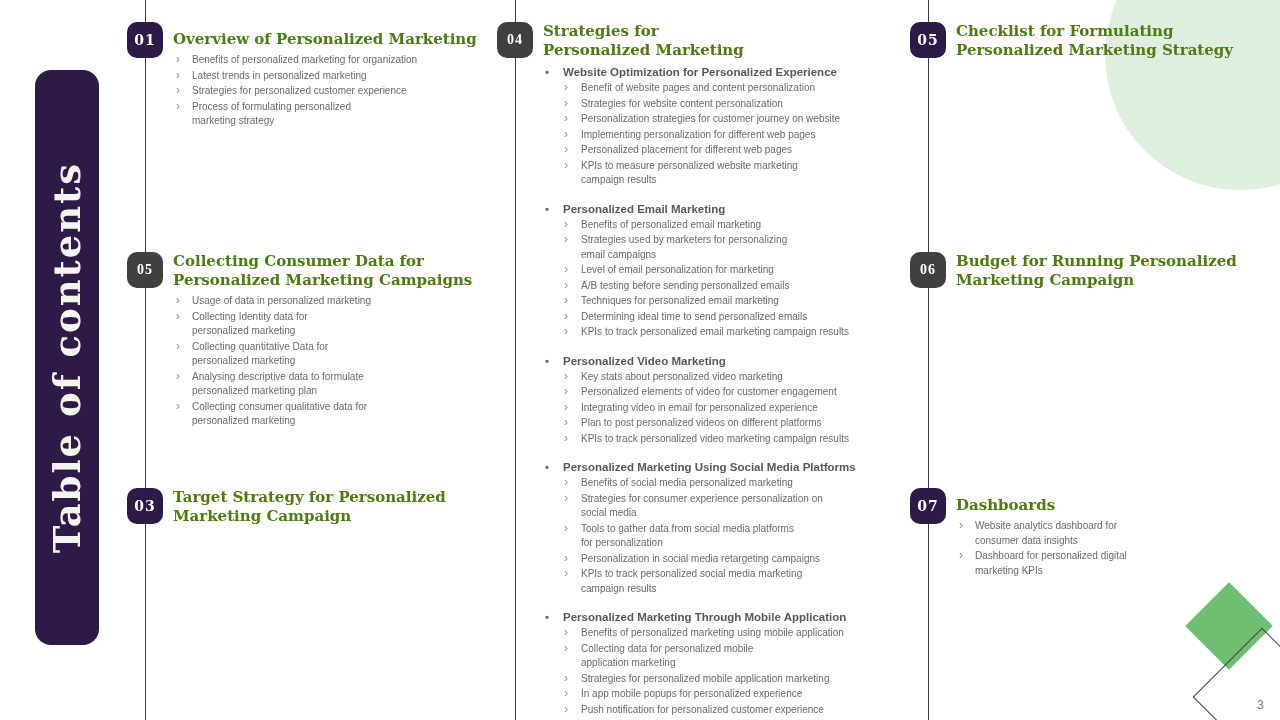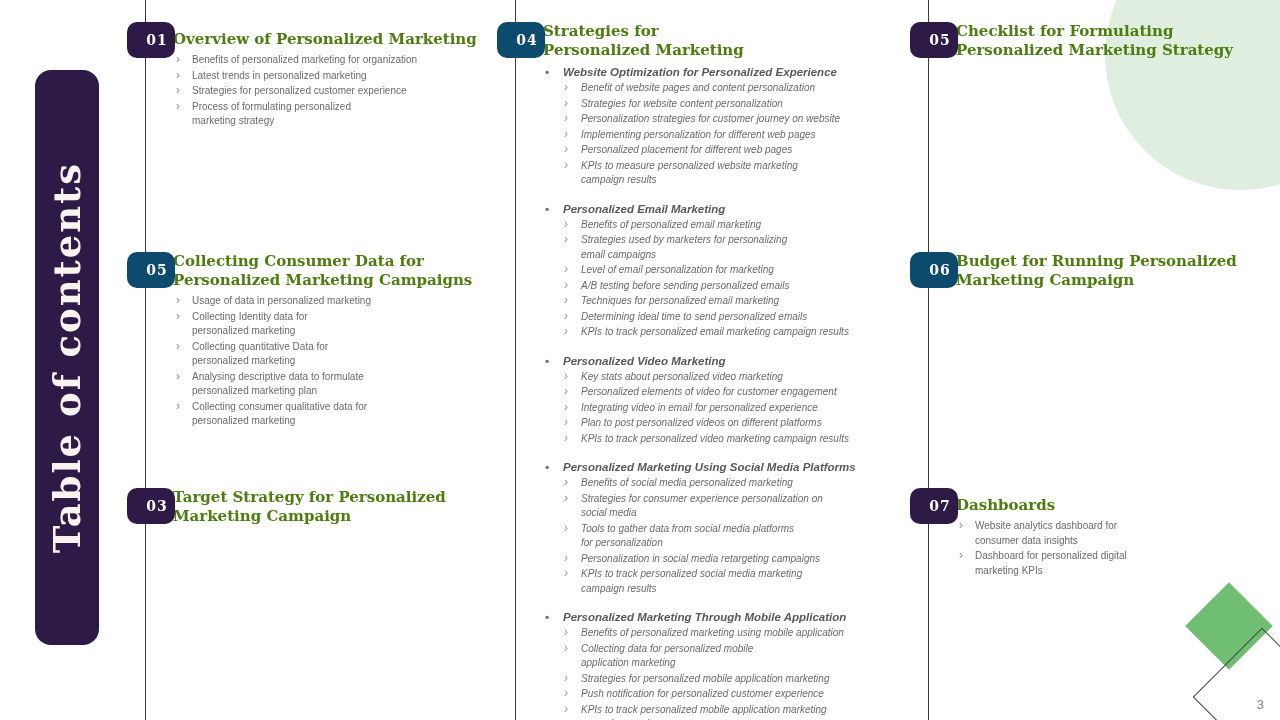--- a/index.html
+++ b/index.html
@@ -40,41 +40,41 @@
   .sec-pos-a1{left:127px;top:22px;width:365px;}
   .sec-pos-a2{left:127px;top:252px;width:365px;}
   .sec-pos-a3{left:127px;top:488px;width:365px;}
   .sec-pos-b1{left:497px;top:22px;width:410px;}
   .sec-pos-c1{left:910px;top:22px;width:368px;}
   .sec-pos-c2{left:910px;top:252px;width:368px;}
   .sec-pos-c3{left:910px;top:488px;width:368px;}
   .badge{
     position:absolute;left:0;top:0;width:36px;height:36px;border-radius:10px;
     color:#ffffff;font-family:"DejaVu Serif","Liberation Serif",serif;
-    font-weight:bold;font-size:14px;line-height:36px;text-align:center;letter-spacing:1px;padding-left:12px;
+    font-weight:bold;font-size:14px;line-height:36px;text-align:center;letter-spacing:1px;
   }
   .badge.purple{background:#2e1a47;}
-  .badge.green{background:#0c4a6e;}
+  .badge.green{background:#404040;font-family:Liberation Serif, serif;}
   .content{margin-left:46px;}
   .title{
     margin:0;font-family:"DejaVu Serif","Liberation Serif",serif;
     font-weight:bold;font-size:15px;line-height:19px;color:#4d7c0f;
     white-space:pre-line;
   }
   .single-title .title{padding-top:8px;}
   ul.items{list-style:none;margin:4px 0 0 0;padding:0;}
   ul.items li{
     position:relative;padding-left:19px;margin:0 0 1px 0;
     font-size:10px;line-height:14.5px;color:#6a6a6a;white-space:pre-line;
   }
   ul.items li::before{
     content:"\203A";position:absolute;left:3px;top:-1px;color:#909090;font-size:12px;
   }
   .groups{margin-top:5px;}
-  .group{margin-bottom:14px;font-style:italic;}
+  .group{margin-bottom:14px;}
   .group-heading{
     position:relative;padding-left:20px;font-size:11.5px;line-height:15px;
     font-weight:bold;color:#585858;
   }
   .group-heading::before{
     content:"\2022";position:absolute;left:2px;top:0;color:#6a6a6a;
   }
   .groups ul.items{margin-top:1px;}
   .groups ul.items li{padding-left:38px;}
   .groups ul.items li::before{left:21px;}
@@ -193,20 +193,21 @@
 campaign results</li>
           </ul>
         </div>
         <div class="group">
           <div class="group-heading">Personalized Marketing Through Mobile Application</div>
           <ul class="items">
             <li>Benefits of personalized marketing using mobile application</li>
             <li>Collecting data for personalized mobile
 application marketing</li>
             <li>Strategies for personalized mobile application marketing</li>
+            <li>In app mobile popups for personalized experience</li>
             <li>Push notification for personalized customer experience</li>
             <li>KPIs to track personalized mobile application marketing
 campaign results</li>
           </ul>
         </div>
       </div>
     </div>
 </div>
 <div class="section sec-pos-c1">
   <div class="badge purple">05</div>

